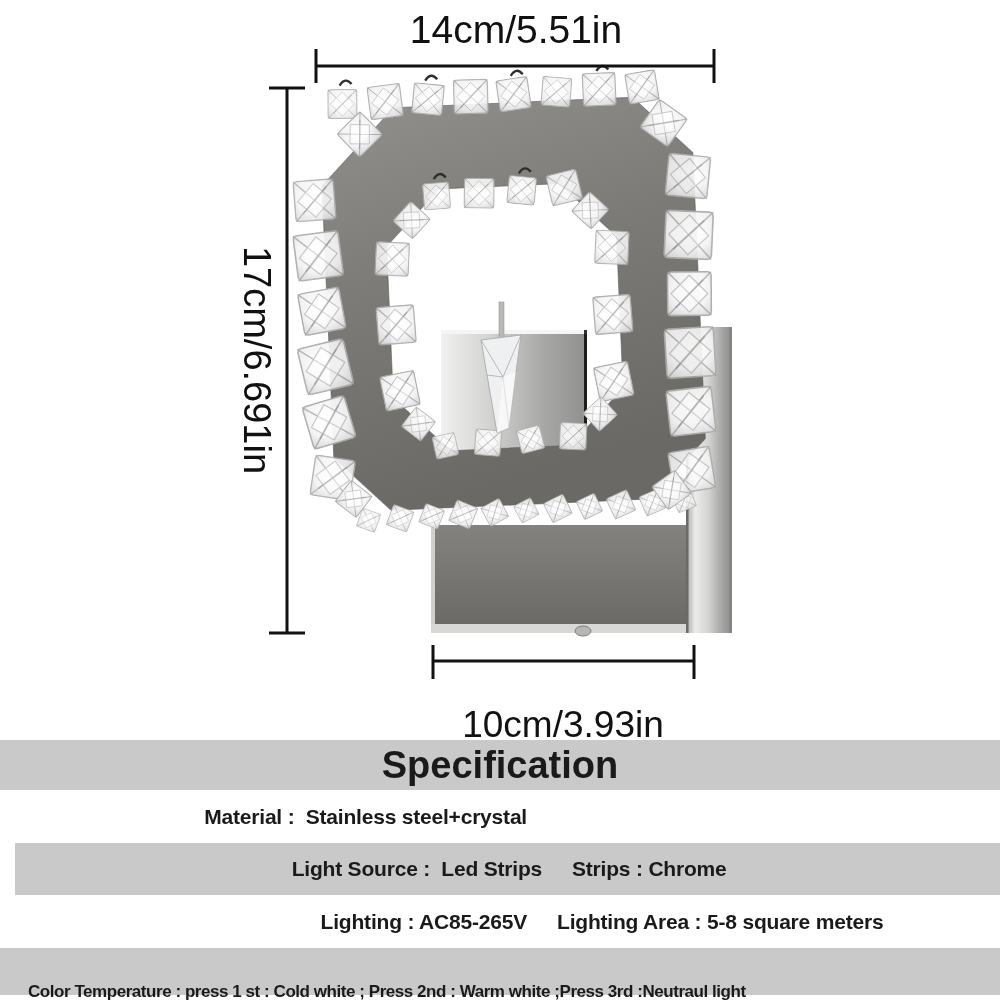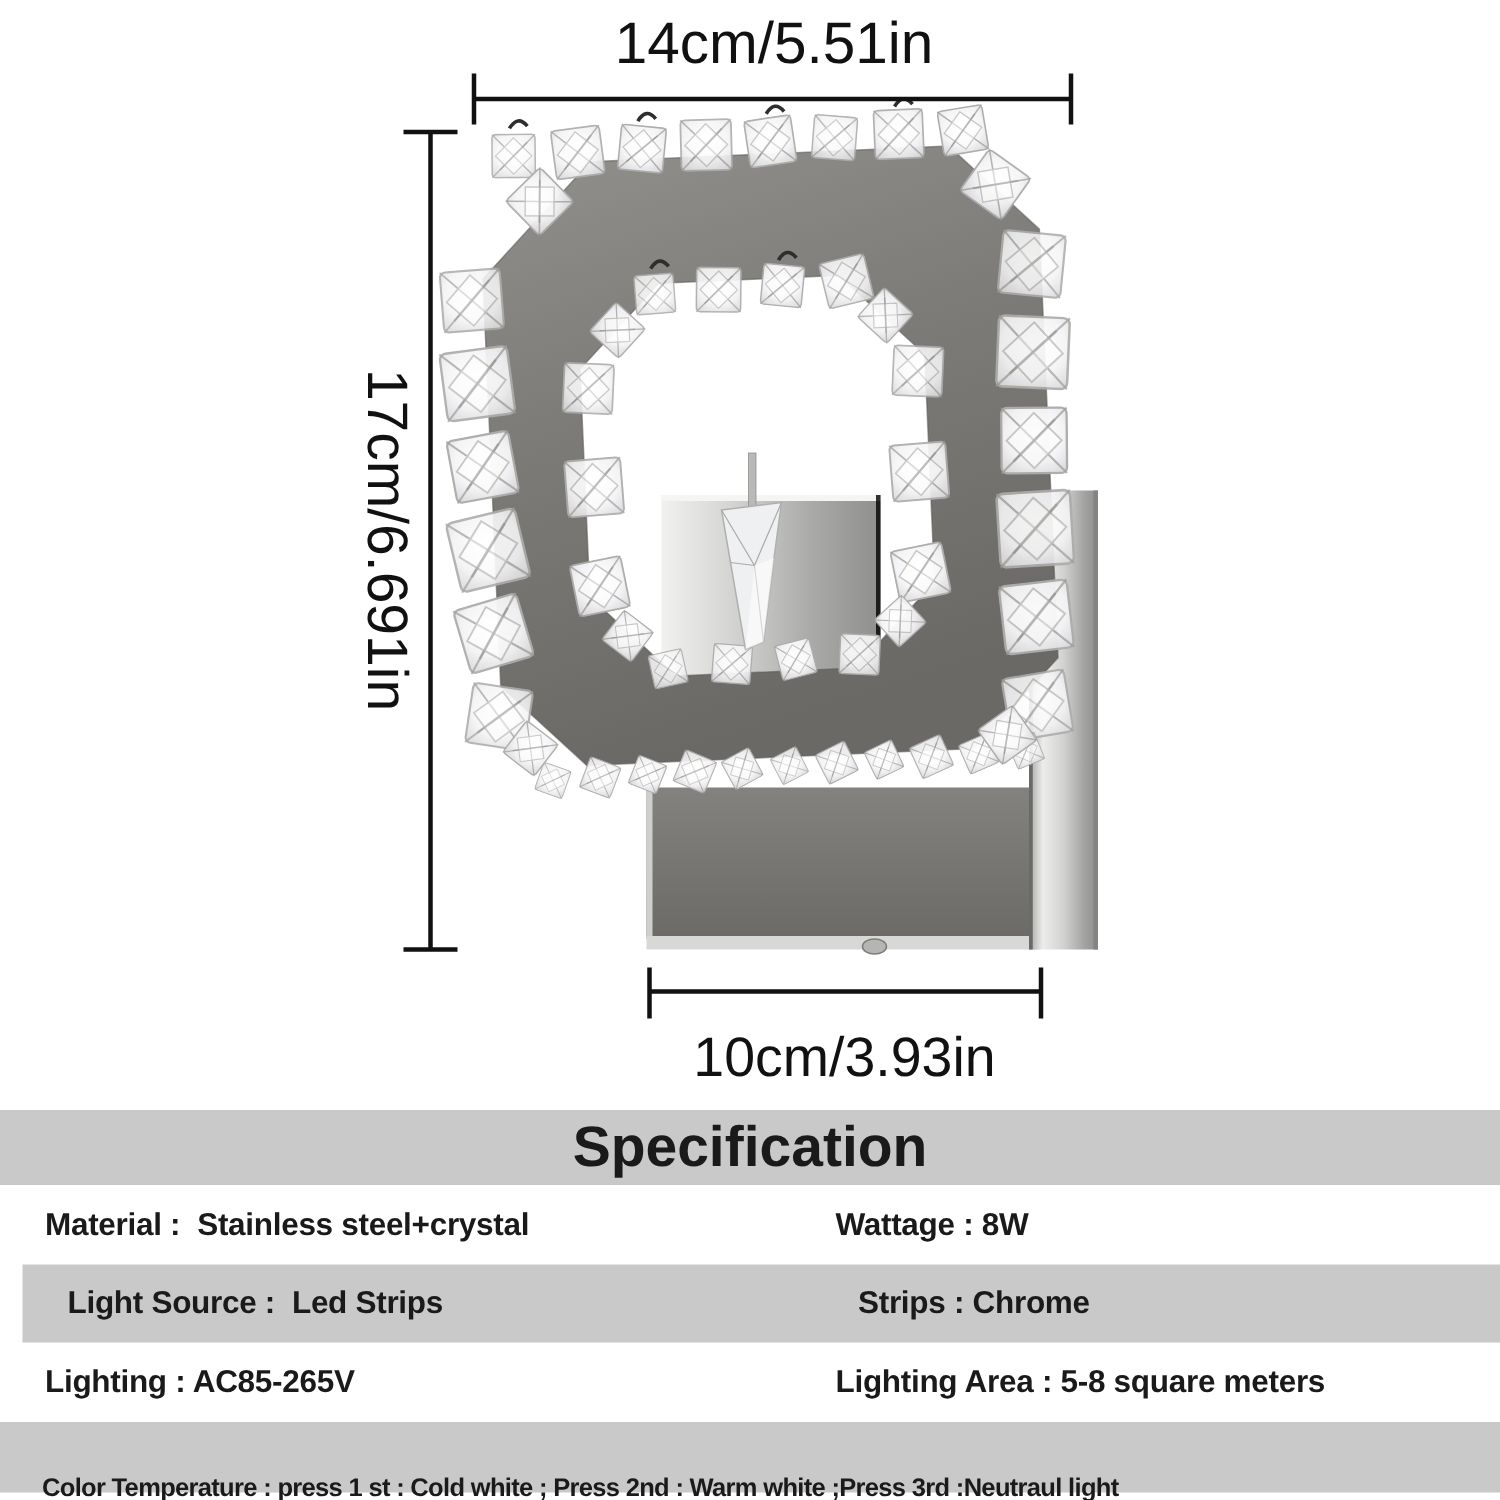--- a/index.html
+++ b/index.html
@@ -6,32 +6,32 @@
   .canvas{position:relative;width:1000px;height:1000px;background:#fff;overflow:hidden;
           font-family:"Liberation Sans",sans-serif;color:var(--text-color,#1a1a1a);}
   
   .figure{position:absolute;left:0;top:0;width:1000px;height:764px;}
   .lamp-svg{position:absolute;left:0;top:0;}
   .dim-label{position:absolute;font-size:39px;font-weight:400;color:var(--line-color,#111);
              text-align:center;white-space:nowrap;}
   .dim-label-width{left:316px;top:8px;width:400px;}
   .dim-label-height{left:107px;top:336px;width:300px;height:48px;line-height:48px;
                     font-size:38px;transform:rotate(90deg);}
-  .dim-label-base{left:413px;top:684px;width:300px;font-size:37px;}
+  .dim-label-base{left:413px;top:704px;width:300px;font-size:37px;}
   .dimline{stroke:var(--line-color,#111);stroke-width:3;fill:none;}
   
   .spec{position:absolute;left:0;top:740px;width:1000px;}
   .spec-header{height:50px;background:var(--band-gray,#c9c9c9);
                display:flex;align-items:center;justify-content:center;}
   .spec-title{font-size:38px;font-weight:700;letter-spacing:0;}
   .spec-row{display:flex;align-items:center;white-space:pre;
             font-size:21px;font-weight:700;letter-spacing:-0.2px;}
   .spec-row.gray{background:var(--band-gray,#c9c9c9);}
   .r1{height:53px;} .r2{height:52px;margin-left:15px;} .r3{height:53px;} .r4{height:47px;}
-  .cell-left{width:527px;padding-left:30px;box-sizing:border-box;}
+  .cell-left{width:527px;padding-left:30px;box-sizing:border-box;text-align:right;}
   .cell-right{flex:1;padding-left:30px;box-sizing:border-box;}
   .cell-full{padding-left:28px;font-size:17px;letter-spacing:-0.45px;margin-top:40px;}
 </style>
 </head>
 <body>
 
 <div class="canvas">
 
   <div class="figure">
 
@@ -180,21 +180,20 @@
     <div class="dim-label dim-label-height">17cm/6.691in</div>
     <div class="dim-label dim-label-base">10cm/3.93in</div>
   </div>
 
   <section class="spec">
     <header class="spec-header">
       <h2 class="spec-title" style="margin:12px">Specification</h2>
     </header>
     <div class="spec-row r1">
       <div class="cell-left">Material :  Stainless steel+crystal</div>
-      <div class="cell-right">Wattage : 8W</div>
     </div>
     <div class="spec-row gray r2">
       <div class="cell-left">Light Source :  Led Strips</div>
       <div class="cell-right">Strips : Chrome</div>
     </div>
     <div class="spec-row r3">
       <div class="cell-left">Lighting : AC85-265V</div>
       <div class="cell-right">Lighting Area : 5-8 square meters</div>
     </div>
     <div class="spec-row gray r4">

